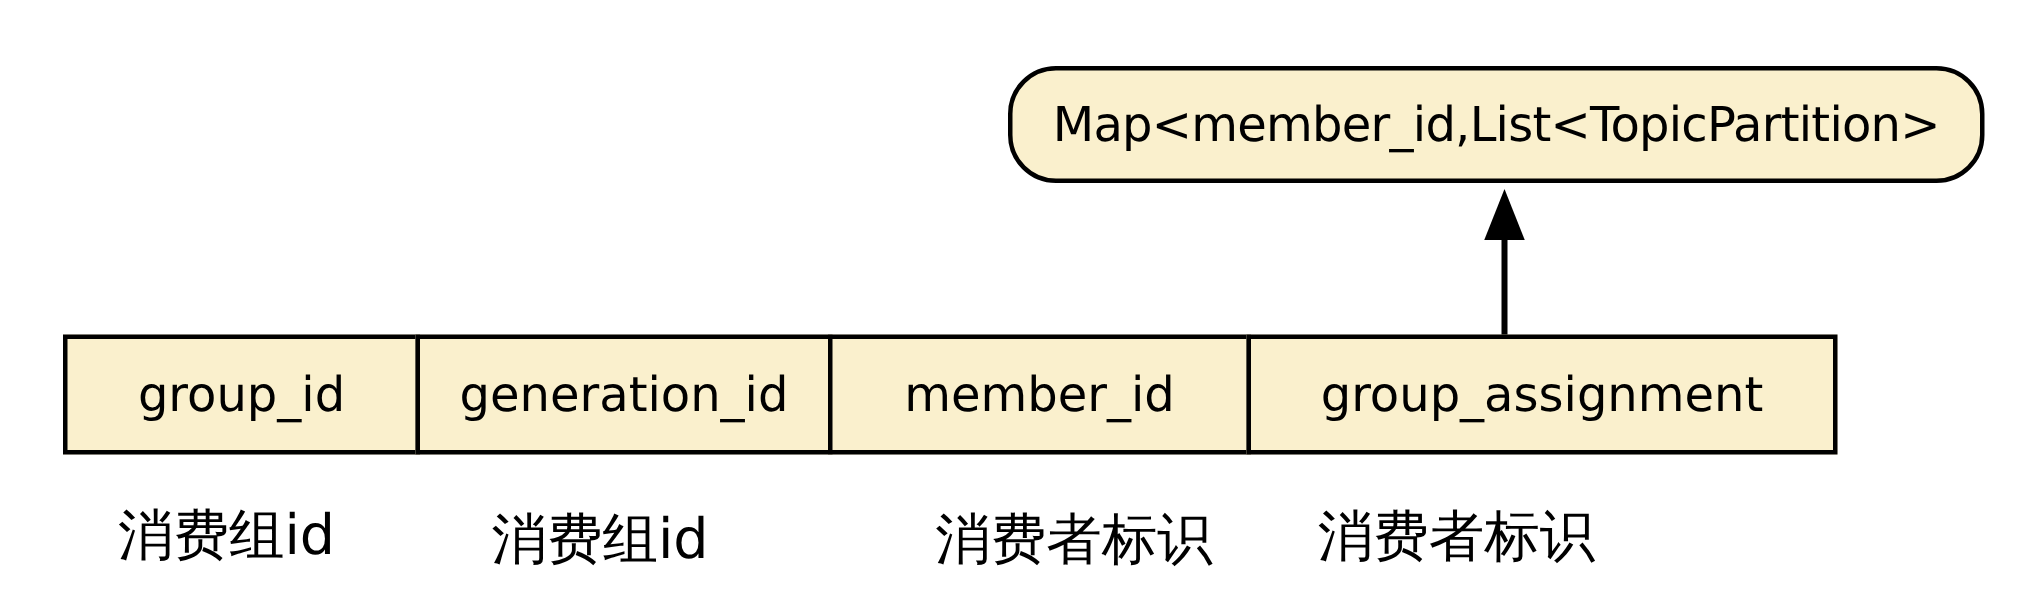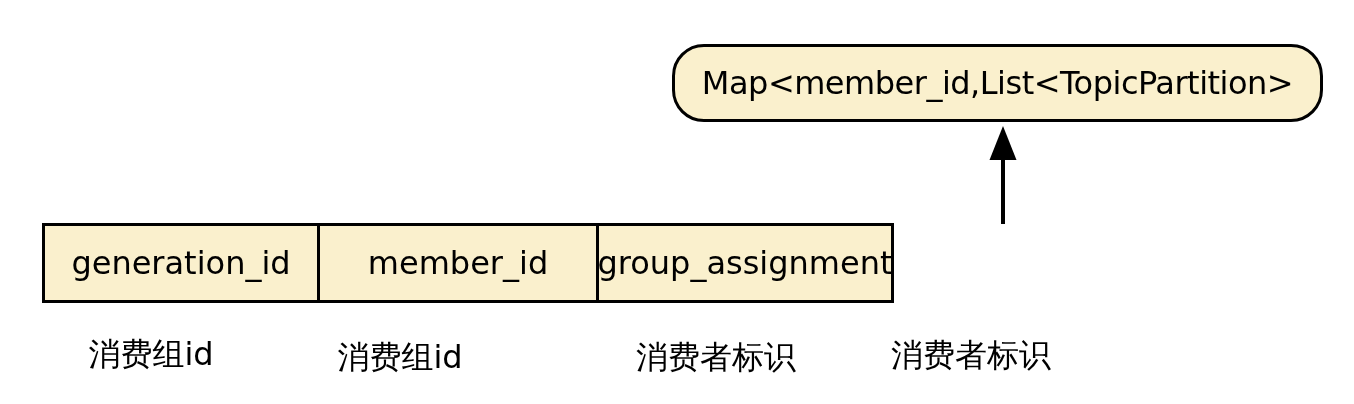--- a/index.html
+++ b/index.html
@@ -51,25 +51,25 @@
     display: flex;
     align-items: center;
     justify-content: center;
     font-size: 32px;
     white-space: nowrap;
   }
   .field-cell + .field-cell { margin-left: -3px; }
   .cell-0 { width: 238px; }
   .cell-1 { width: 278px; }
   .cell-2 { width: 282px; text-align: center; }
-  .cell-3 { width: 298px; }
+  .cell-3 { width: 394px; }
   .cn-label {
     position: absolute;
     transform: translateX(-50%);
-    font-size: 32px;
+    font-size: 37px;
     line-height: 1;
     white-space: nowrap;
     font-family: "DejaVu Sans", "Liberation Sans", sans-serif;
   }
   .cn-0 { left: 151px; top: 338px; }
   .cn-1 { left: 400px; top: 341px; }
   .cn-2 { left: 716px; top: 341px; }
   .cn-3 { left: 971px; top: 339px; }
   .arrow {
     position: absolute;
@@ -87,20 +87,23 @@
   <div class="box map-box">
     <span>Map&lt;member_id,List&lt;TopicPartition&gt;</span>
   </div>
 
   <svg class="arrow" viewBox="0 0 36 100" xmlns="http://www.w3.org/2000/svg">
     <polygon points="18,2 31.5,36 4.5,36" fill="#000000"></polygon>
     <rect x="16" y="28" width="4" height="72" fill="#000000"></rect>
   </svg>
 
   <div class="field-row">
+    <div class="field-cell cell-0">
+      <span>group_id</span>
+    </div>
     <div class="field-cell cell-1">
       <span>generation_id</span>
     </div>
     <div class="field-cell cell-2">
       <span>member_id</span>
     </div>
     <div class="field-cell cell-3">
       <span>group_assignment</span>
     </div>
   </div>

